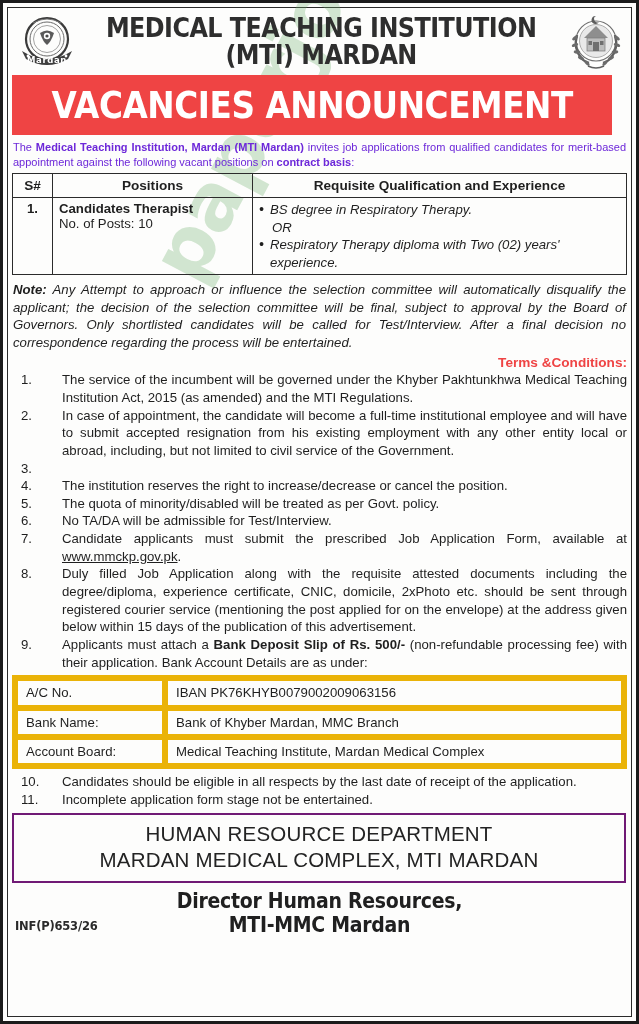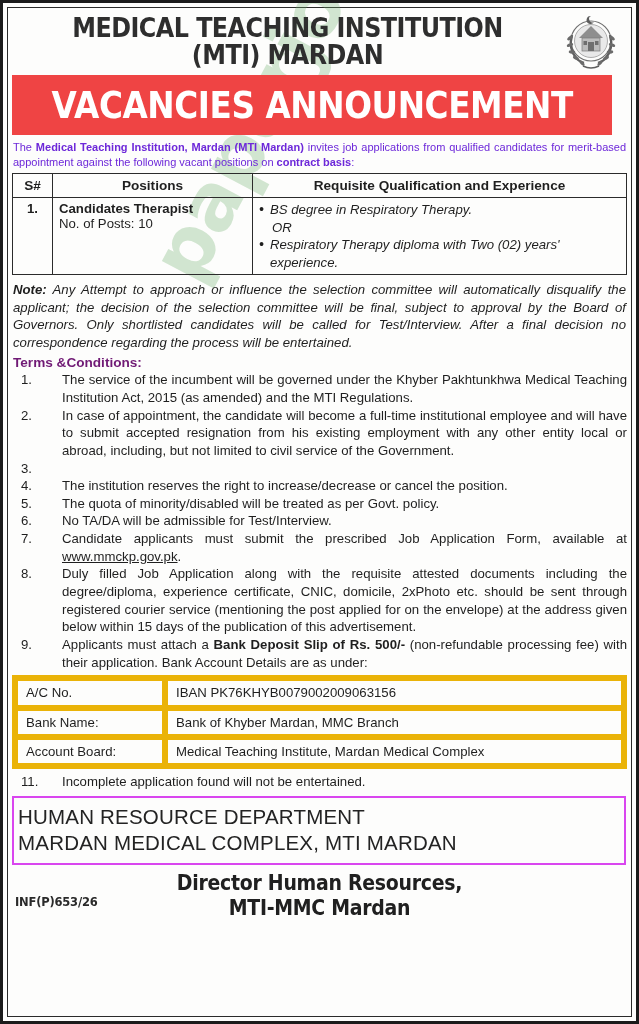--- a/index.html
+++ b/index.html
@@ -168,22 +168,23 @@
     text-align: justify;
     color: #1f1f1f;
     padding: 3px 1px 3px 1px;
   }
   .note b { font-weight: bold; font-style: italic; }
 
   
   .terms-head {
     font-weight: bold;
     font-size: 13.6px;
-    color: #701a75;
+    color: #ef4444;
     padding: 1px 0 1px 1px;
+    text-align: right;
   }
   ol.terms { list-style: none; margin: 0; padding: 0; }
   ol.terms > li {
     position: relative;
     padding-left: 50px;
     font-size: 13.2px;
     line-height: 1.34;
     text-align: justify;
     color: #1f1f1f;
     margin-bottom: 0px;
@@ -210,24 +211,24 @@
     border: 6px solid #eab308;
     padding: 3px 8px;
     font-size: 13.2px;
     color: #1f1f1f;
     line-height: 1.3;
   }
   table.bank td.lbl { width: 150px; }
 
   
   .hr-box {
-    border: 2px solid #d946ef;
+    border: 2px solid #701a75;
     margin: 5px 1px 4px 0;
     padding: 6px 4px 7px 4px;
-    text-align: left;
+    text-align: center;
   }
   .hr-box .l {
     font-size: 20.5px;
     font-weight: normal;
     line-height: 1.28;
     letter-spacing: 0.2px;
     color: #232323;
   }
 
   
@@ -241,40 +242,55 @@
     font-weight: bold;
     font-size: 21px;
     line-height: 1.18;
     letter-spacing: -0.3px;
     color: #202020;
     transform: scaleX(0.90);
   }
   .inf {
     position: absolute;
     left: 3px;
-    bottom: 12px;
+    bottom: 5px;
     font-family: "DejaVu Sans", sans-serif;
     font-weight: bold;
     font-size: 11.5px;
     color: #2a2a2a;
     letter-spacing: -0.2px;
   }
 </style>
 </head>
 <body>
 
 <div id="ad">
   <div id="frame"></div>
 
   <div class="watermark">paperjobsads</div>
 
   <div id="inner">
 
     <div class="header">
 
+      <div class="logo">
+        <svg width="62" height="62" viewBox="0 0 62 62" aria-hidden="true">
+          <circle cx="31" cy="28" r="21" fill="none" stroke="#3b3b3b" stroke-width="2.2"></circle>
+          <circle cx="31" cy="28" r="17" fill="none" stroke="#6a6a6a" stroke-width="1"></circle>
+          <circle cx="31" cy="28" r="13.5" fill="none" stroke="#8a8a8a" stroke-width="0.8"></circle>
+          <path d="M24 22 q7 -5 14 0 q-3 9 -7 12 q-4 -3 -7 -12 z" fill="#5a5a5a"></path>
+          <circle cx="31" cy="25" r="3.2" fill="#ffffff"></circle>
+          <circle cx="31" cy="25" r="1.6" fill="#4a4a4a"></circle>
+          <path d="M17 12 q14 -8 28 0" fill="none" stroke="#777" stroke-width="1"></path>
+          <path d="M6 40 q25 16 50 0 l-4 8 q-21 12 -42 0 z" fill="#3f3f3f"></path>
+          <text x="31" y="52" font-family="DejaVu Sans, sans-serif" font-size="8.5" font-weight="bold" fill="#ffffff" text-anchor="middle" letter-spacing="0.6">Mardan</text>
+          <circle cx="12" cy="45" r="1.4" fill="#ffffff"></circle>
+          <circle cx="50" cy="45" r="1.4" fill="#ffffff"></circle>
+        </svg>
+      </div>
 
       <div class="header-titles">
         <div class="title-line1">MEDICAL TEACHING INSTITUTION</div>
         <div class="title-line2">(MTI) MARDAN</div>
       </div>
 
       <div class="logo">
         <svg width="64" height="62" viewBox="0 0 64 62" aria-hidden="true">
           <circle cx="32" cy="30" r="20" fill="none" stroke="#6f6f6f" stroke-width="1.2"></circle>
           <circle cx="32" cy="30" r="16.5" fill="#e9e9e9" stroke="#9a9a9a" stroke-width="0.8"></circle>
@@ -381,21 +397,24 @@
         </tr>
         <tr>
           <td class="lbl">Account Board:</td>
           <td>Medical Teaching Institute, Mardan Medical Complex</td>
         </tr>
       </tbody>
     </table>
 
     <ol class="terms">
       <li>
-        <span class="num">11.</span><span>Incomplete application found will not be entertained.</span>
+        <span class="num">10.</span><span>Candidates should be eligible in all respects by the last date of receipt of the application.</span>
+      </li>
+      <li>
+        <span class="num">11.</span><span>Incomplete application form stage not be entertained.</span>
       </li>
     </ol>
 
     <div class="hr-box">
       <div class="l">HUMAN RESOURCE DEPARTMENT</div>
       <div class="l">MARDAN MEDICAL COMPLEX, MTI MARDAN</div>
     </div>
 
     <div class="sign-wrap">
       <div class="sign">Director Human Resources,</div>

